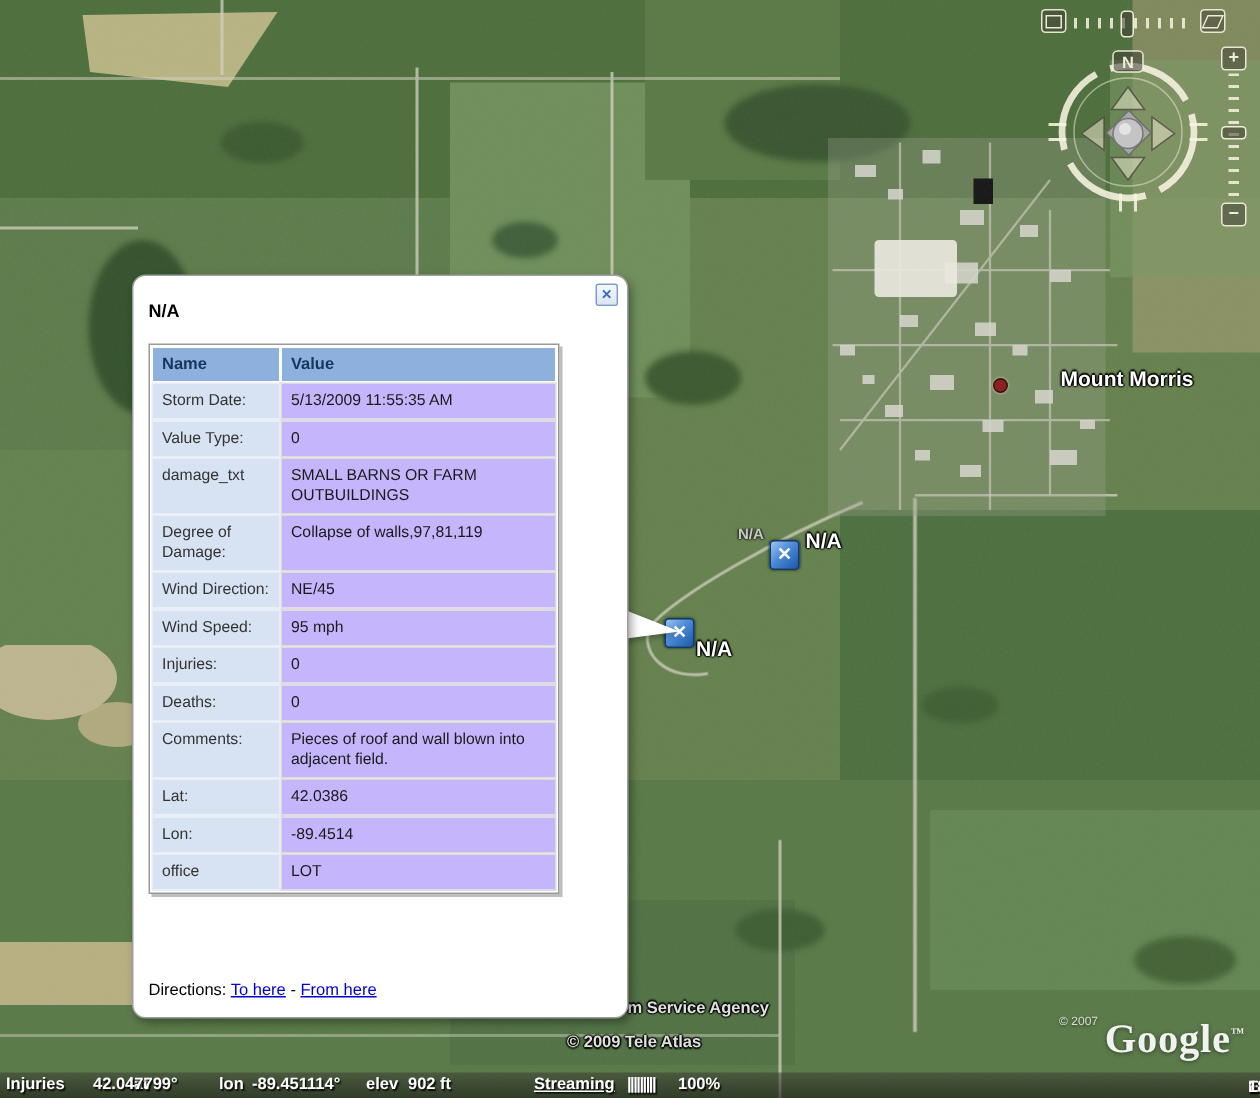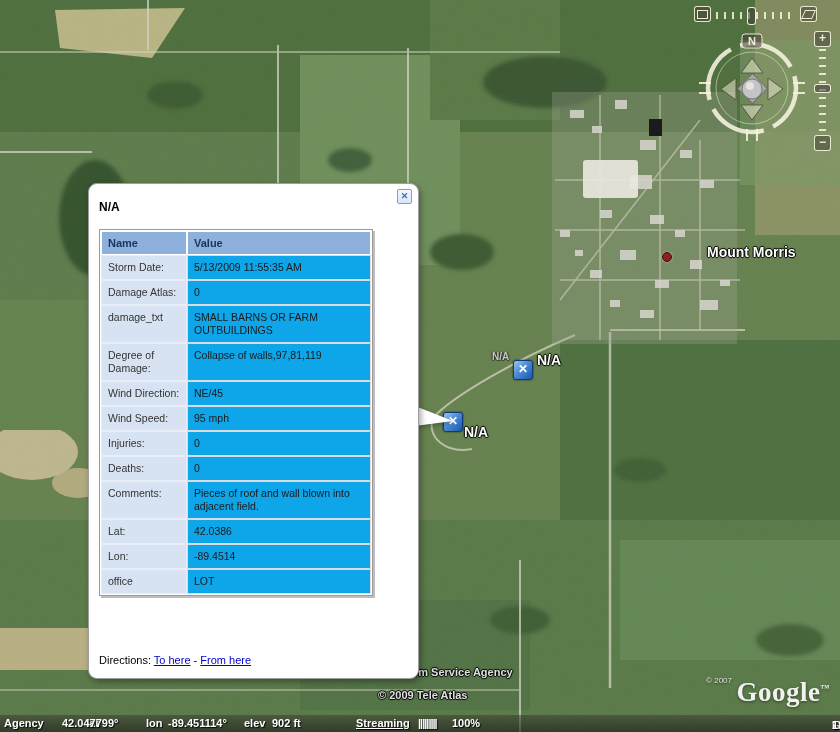--- a/index.html
+++ b/index.html
@@ -38,21 +38,21 @@
     background:linear-gradient(#f4f8fd,#d9e6f6);border:1px solid #7d9fc9;border-radius:2px;
     color:#3a6fb5;font-size:9px;font-weight:bold;line-height:12px;text-align:center;}
   #balloon-table{position:absolute;left:10px;top:45px;width:274px;
     border-collapse:separate;border-spacing:2px;background:#fff;
     border:1px solid #9a9a9a;box-shadow:2px 2px 0 rgba(110,110,110,.45);}
   #balloon-table th{background:#8EB0DC;color:#17365D;font-size:11px;font-weight:bold;
     text-align:left;padding:5px 6px;}
   #balloon-table th.col-name{width:72px;}
   #balloon-table td{font-size:10.5px;line-height:13px;padding:5px 6px;vertical-align:top;color:#1a1a1a;}
   #balloon-table td.cell-label{background:#D7E3F2;color:#333;outline:1px solid #e7eef8;}
-  #balloon-table td.cell-value{background:#0ea5e9;outline:1px solid #dcdcdc;}
+  #balloon-table td.cell-value{background:#c4b5fd;outline:1px solid #dcdcdc;}
   #directions{position:absolute;left:10px;top:470px;font-size:11px;color:#000;}
   #directions a{color:#0000CC;text-decoration:underline;cursor:pointer;}
 
   
   .nav{position:absolute;z-index:6;}
   .nav-btn{position:absolute;width:17px;height:16px;box-sizing:border-box;
     background:rgba(66,64,54,.5);border:1px solid rgba(248,244,225,.9);border-radius:3px;
     color:rgba(248,244,225,.95);font-size:12px;font-weight:bold;line-height:13px;text-align:center;
     cursor:pointer;}
   #tilt-ctl{left:694px;top:6px;width:124px;height:19px;}
@@ -205,21 +205,21 @@
           <th class="col-name">Name</th>
           <th class="col-value">Value</th>
         </tr>
       </thead>
       <tbody>
           <tr>
             <td class="cell-label">Storm Date:</td>
             <td class="cell-value">5/13/2009 11:55:35 AM</td>
           </tr>
           <tr>
-            <td class="cell-label">Damage Atlas:</td>
+            <td class="cell-label">Value Type:</td>
             <td class="cell-value">0</td>
           </tr>
           <tr>
             <td class="cell-label">damage_txt</td>
             <td class="cell-value">SMALL BARNS OR FARM OUTBUILDINGS</td>
           </tr>
           <tr>
             <td class="cell-label">Degree of Damage:</td>
             <td class="cell-value">Collapse of walls,97,81,119</td>
           </tr>
@@ -301,21 +301,21 @@
   </svg>
 
   <div class="nav" id="zoom-ctl">
     <div class="nav-btn" style="left:1px;top:0;">+</div>
     <div id="zoom-track"></div>
     <div id="zoom-handle"></div>
     <div class="nav-btn" style="left:1px;top:104px;">−</div>
   </div>
 
   <div id="status-bar">
-    <span style="left:4px;">Agency</span>
+    <span style="left:4px;">Injuries</span>
     <span style="left:45px;padding-left:41px;">lat</span>
     <span style="left:62px;">42.047799°</span>
     <span style="left:146px;">lon</span>
     <span style="left:168px;">-89.451114°</span>
     <span style="left:244px;">elev</span>
     <span style="left:272px;">902 ft</span>
     <span style="left:356px;text-decoration:underline;">Streaming</span>
     <span style="left:418px;letter-spacing:-1px;">|||||||||</span>
     <span style="left:452px;">100%</span>
     <span id="sb-eye">

